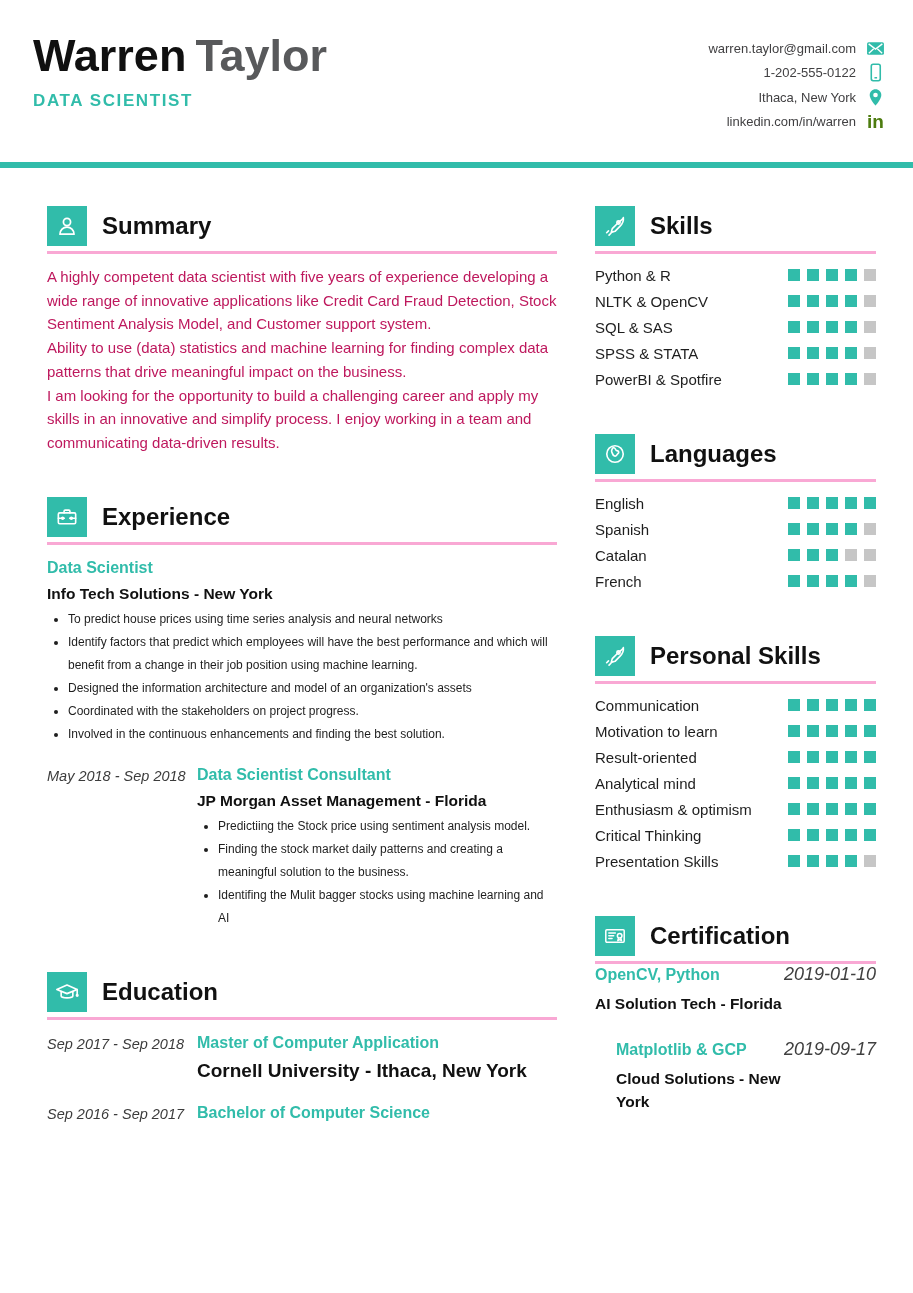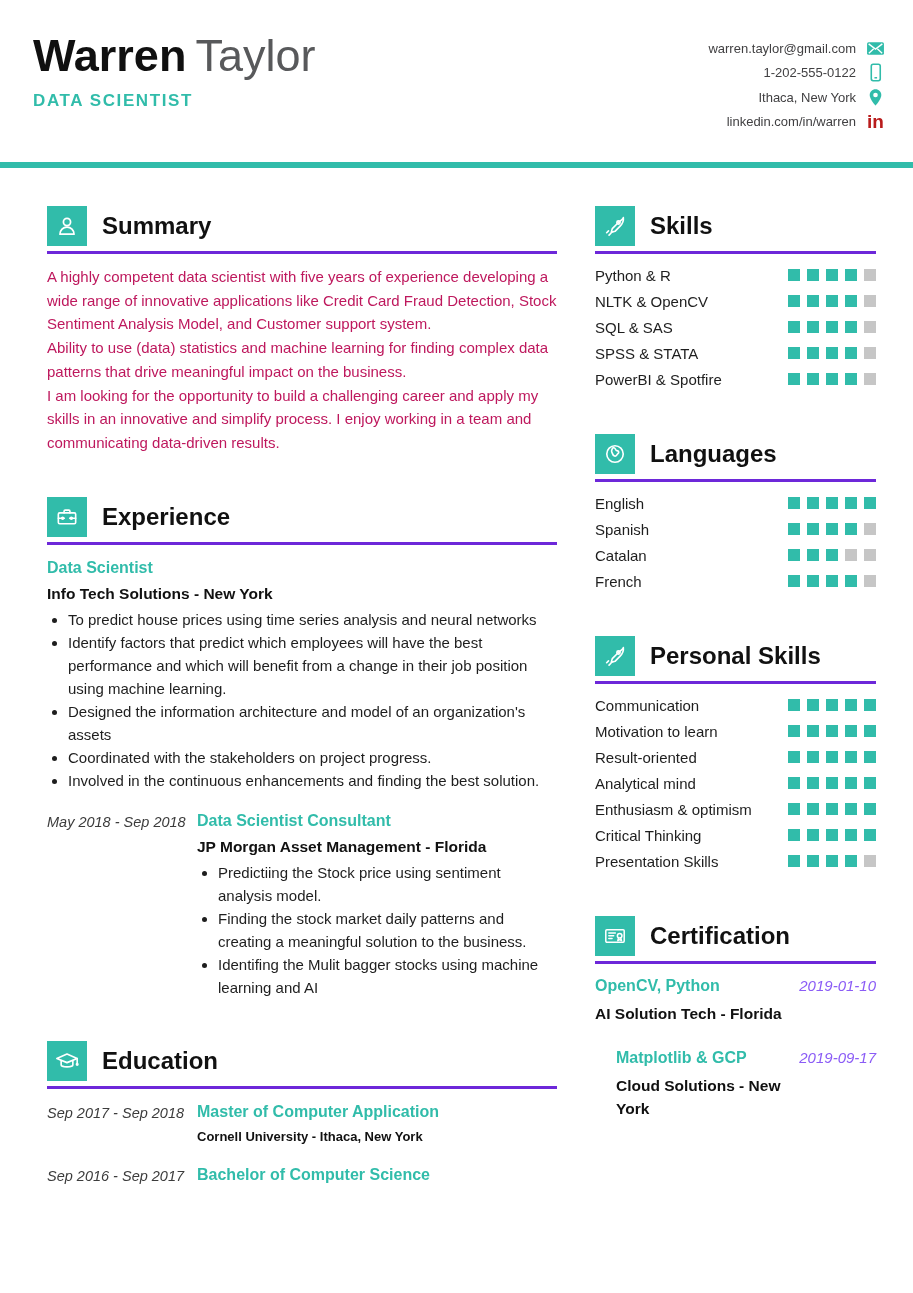--- a/index.html
+++ b/index.html
@@ -5,73 +5,73 @@
   * { box-sizing: border-box; }
   html,body { margin:0; padding:0; background:#fff; }
   .page {
     width:913px; height:1293px; background:#ffffff; position:relative; overflow:hidden;
     font-family:"Liberation Sans", sans-serif; color:#1f1f1f;
   }
   
   .header { display:flex; justify-content:space-between; padding:30px 28px 0 33px; }
   .name-line { font-size:45px; line-height:52px; margin:0; white-space:nowrap; }
   .name-first { font-weight:bold; color:#101010; }
-  .name-last { font-weight:normal; color:#58595b; margin-left:9px; }
+  .name-last { font-weight:bold; color:#58595b; margin-left:9px; }
   .job-title { margin-top:9px; font-size:17px; font-weight:bold; letter-spacing:1.6px; color:#31bcaa; }
   .contact { margin-top:6px; }
   .contact-row { display:flex; justify-content:flex-end; align-items:center; gap:10px; height:24.5px; }
   .contact-text { font-size:13px; color:#414042; }
   .contact-icon { width:19px; height:19px; display:flex; align-items:center; justify-content:center; }
-  .linkedin-glyph { font-size:19px; font-weight:bold; color:#b91c1c; line-height:19px; }
+  .linkedin-glyph { font-size:19px; font-weight:bold; color:#4d7c0f; line-height:19px; }
   .top-divider { height:6px; background:#31bcaa; margin-top:28px; }
 
   
   .main { display:flex; padding:38px 37px 0 47px; gap:38px; }
   .col-left { width:510px; flex:none; }
   .col-right { width:281px; flex:none; }
 
   
-  .section-head { display:flex; align-items:center; gap:15px; padding-bottom:5px; border-bottom:3px solid #6d28d9; }
+  .section-head { display:flex; align-items:center; gap:15px; padding-bottom:5px; border-bottom:3px solid #f9a8d4; }
   .icon-box { width:40px; height:40px; background:#31bcaa; flex:none; display:flex; align-items:center; justify-content:center; }
   .icon-box svg { width:26px; height:26px; }
   .section-title { font-size:24px; font-weight:bold; color:#111; margin:0; }
   section { margin-top:42px; }
   section.first { margin-top:0; }
 
   
   .summary-text { margin-top:11px; }
   .summary-text p { margin:0; font-size:15px; line-height:23.7px; color:#be185d; }
 
   
   .entry { display:flex; margin-top:14px; }
   .entry + .entry { margin-top:20px; }
   .entry-dates { width:150px; flex:none; font-size:14.5px; font-style:italic; color:#3c3c3c; padding-top:2px; }
   .entry-body { flex:1; min-width:0; }
   .entry-title { font-size:16px; font-weight:bold; color:#31bcaa; }
   .entry-company { font-size:15.5px; font-weight:bold; color:#111; margin-top:8px; }
   .entry-body ul { margin:5px 0 0 0; padding-left:21px; }
-  .entry-body li { font-size:15px; line-height:23px; color:#1e1e1e; }
-  .edu-school { font-size:13px; font-weight:bold; color:#111; margin-top:8px; }
+  .entry-body li { font-size:12px; line-height:23px; color:#1e1e1e; }
+  .edu-school { font-size:19px; font-weight:bold; color:#111; margin-top:8px; }
   .edu-entry + .edu-entry { margin-top:22px; }
 
   
   .rate-list { margin-top:8px;text-align:right; }
   .rate-row { display:flex; justify-content:space-between; align-items:center; height:26px; }
   .rate-label { font-size:15px; color:#1e1e1e; }
   .rating { display:flex; gap:7px; }
   .sq { width:12px; height:12px; display:inline-block; }
   .sq.filled { background:#31bcaa; }
   .sq.empty { background:#c6c6c6; }
 
   
-  .cert-entry { margin-top:13px; }
+  .cert-entry { }
   .cert-entry + .cert-entry { margin-top:24px;margin-left:21px; }
   .cert-head { display:flex; justify-content:space-between; align-items:baseline; }
   .cert-name { font-size:16px; font-weight:bold; color:#31bcaa; }
-  .cert-date { font-size:15px; font-style:italic; color:#8b5cf6; }
+  .cert-date { font-size:18px; font-style:italic; color:#404040; }
   .cert-issuer { font-size:15.5px; font-weight:bold; color:#111; margin-top:7px; line-height:23px; max-width:200px; }
 </style>
 </head>
 <body>
 
 <div class="page">
 
   <div class="header">
     <div>
       <h1 class="name-line"><span class="name-first">Warren</span><span class="name-last">Taylor</span></h1>

